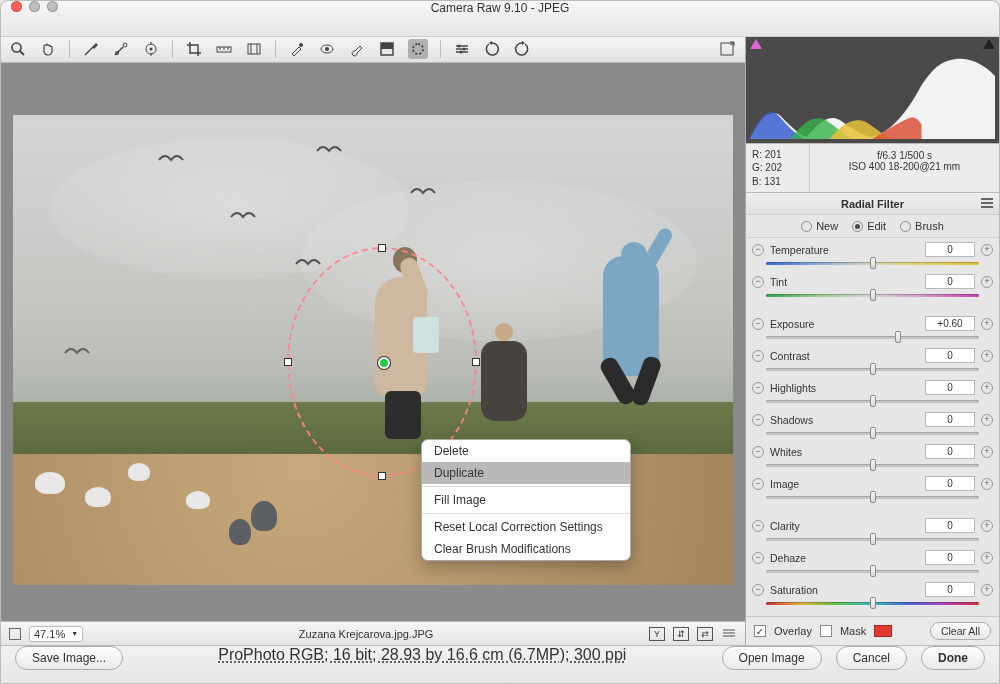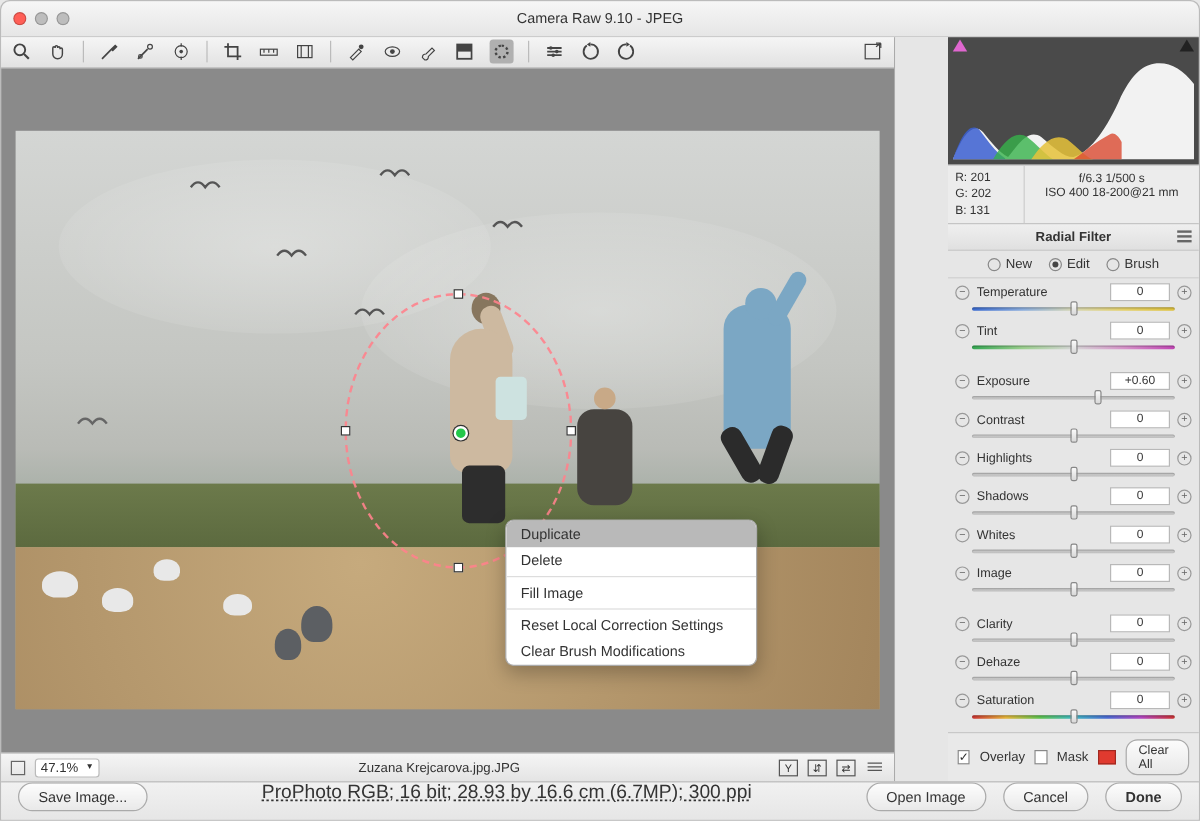--- a/index.html
+++ b/index.html
@@ -1,18 +1,18 @@
 <!DOCTYPE html>
 <html><head>
 <meta charset="utf-8">
 <style>
   * { box-sizing: border-box; margin: 0; padding: 0; }
   body { font-family: -apple-system, "Helvetica Neue", Arial, sans-serif; font-size: 11px; background: #e8e8e8; width: 1000px; height: 684px; overflow: hidden; color: #333; }
   .window { width: 100%; height: 100%; background: #e8e8e8; border: 1px solid #bbb; border-radius: 8px 8px 0 0; display: flex; flex-direction: column; }
-  .titlebar { height: 38px; display: flex; align-items: center; background: linear-gradient(#f6f6f6,#e6e6e6); border-bottom: 1px solid #ccc; border-radius: 8px 8px 0 0; position: relative; }
+  .titlebar { height: 38px; display: flex; background: linear-gradient(#f6f6f6,#e6e6e6); border-bottom: 1px solid #ccc; border-radius: 8px 8px 0 0; position: relative; }
   .traffic { display: flex; gap: 7px; padding-left: 10px; }
   .traffic div { width: 11px; height: 11px; border-radius: 50%; border: 1px solid rgba(0,0,0,.2); }
   .tl-close { background: #ff5f57; }
   .tl-min  { background: #bdbdbd; }
   .tl-max  { background: #bdbdbd; }
   .wtitle { position: absolute; left: 0; right: 0; text-align: center; font-size: 12px; color: #333; }
   .body { flex: 1; display: flex; }
   .left { flex: 1; display: flex; flex-direction: column; border-right: 1px solid #aaa; }
   .toolbar { height: 26px; display: flex; align-items: center; gap: 12px; padding: 0 8px; background: linear-gradient(#f5f5f5,#e2e2e2); border-bottom: 1px solid #bbb; }
   .tool { width: 18px; height: 18px; display: flex; align-items: center; justify-content: center; color: #444; cursor: pointer; }
@@ -50,21 +50,21 @@
   .handle { position:absolute; width:8px; height:8px; background:#fff; border:1px solid #333; }
   .pin { position:absolute; width:12px; height:12px; background:#24c84a; border:2px solid #fff; border-radius:50%; box-shadow:0 0 0 1px #333; }
   .ctxmenu { position:absolute; left:420px; top:376px; width:210px; background:#fff; border:1px solid #aaa; border-radius:7px; box-shadow:0 6px 16px rgba(0,0,0,.25); overflow:hidden; font-size:12px; }
   .ctxmenu .mi { padding:4px 12px; cursor:default; }
   .ctxmenu .mi.hl { background:#b9b9b9; }
   .ctxmenu hr { border:0; border-top:1px solid #ddd; margin:2px 0; }
   .zoombar { height:24px; background:linear-gradient(#f5f5f5,#e4e4e4); border-top:1px solid #bbb; display:flex; align-items:center; padding:0 8px; gap:8px; }
   .zoombar .sq { width:12px; height:12px; border:1px solid #666; }
   .zoombar .fname { flex:1; text-align:center; color:#333; }
   .zoombar .zicon { width:16px; height:14px; border:1px solid #555; display:flex; align-items:center; justify-content:center; font-size:9px; }
-  .right { width:253px; background:#e6e6e6; display:flex; flex-direction:column;padding-left:44px; }
+  .right { width:253px; background:#e6e6e6; display:flex; flex-direction:column; }
   .histwrap { height:106px; position:relative; background:#4a4a4a; }
   .clip-l { position:absolute; top:2px; left:4px; width:0; height:0; border-left:6px solid transparent; border-right:6px solid transparent; border-bottom:10px solid #e067d0; }
   .clip-r { position:absolute; top:2px; right:4px; width:0; height:0; border-left:6px solid transparent; border-right:6px solid transparent; border-bottom:10px solid #222; }
   .hist { position:absolute; left:4px; right:4px; top:18px; bottom:4px; }
   .hist svg { width:100%; height:100%; }
   .infobar { display:flex; border-top:1px solid #bbb; border-bottom:1px solid #bbb; background:#ececec; }
   .rgb { width:64px; padding:4px 6px; line-height:1.35; border-right:1px solid #ccc; font-size:10px; color:#333;}
   .exif { flex:1; padding:6px 0; text-align:center; font-size:10px; color:#333;}
   .panelhdr { height:22px; display:flex; align-items:center; justify-content:center; position:relative; background:linear-gradient(#efefef,#e0e0e0); border-bottom:1px solid #c8c8c8; font-size:11px; font-weight:600; }
   .panelhdr .menuicn { position:absolute; right:6px; top:5px; width:12px; height:10px; }
@@ -278,22 +278,22 @@
           <div class="radial">
             <div class="handle" style="left:50%;top:-5px;transform:translateX(-50%)"></div>
             <div class="handle" style="left:-5px;top:50%;transform:translateY(-50%)"></div>
             <div class="handle" style="right:-5px;top:50%;transform:translateY(-50%)"></div>
             <div class="handle" style="left:50%;bottom:-5px;transform:translateX(-50%)"></div>
             <div class="pin" style="left:48%;top:48%"></div>
           </div>
         </div>
 
         <div class="ctxmenu">
+          <div class="mi">Delete</div>
           <div class="mi hl">Duplicate</div>
-          <div class="mi">Delete</div>
           <hr>
           <div class="mi">Fill Image</div>
           <hr>
           <div class="mi">Reset Local Correction Settings</div>
           <div class="mi">Clear Brush Modifications</div>
         </div>
       </div>
 
       <div class="zoombar">
         <div class="sq"></div>

